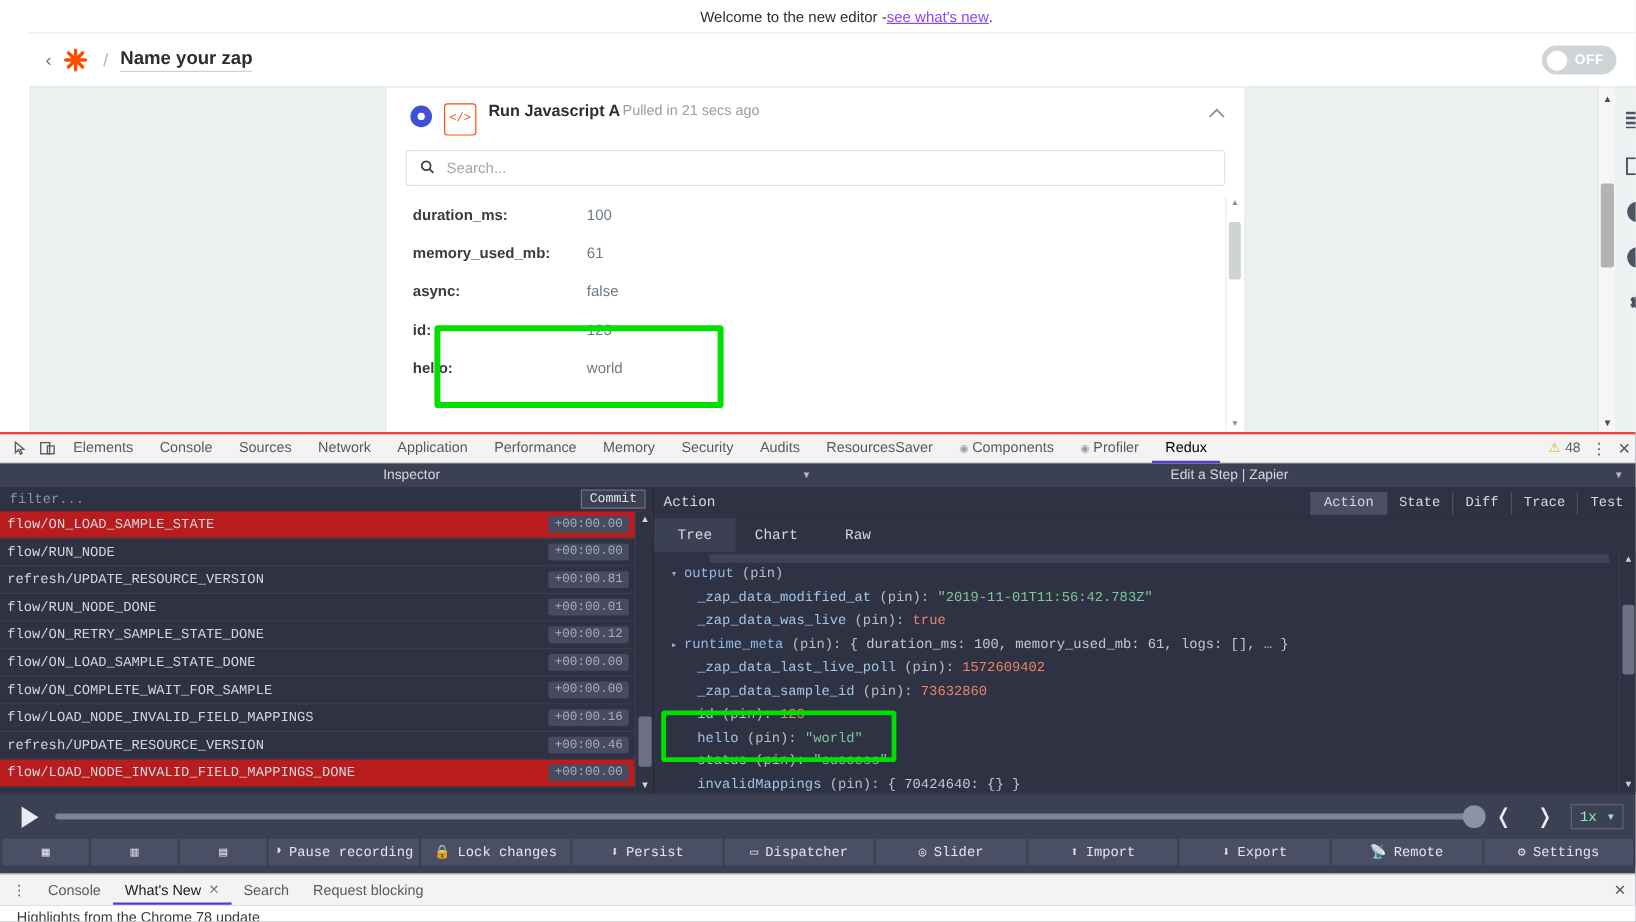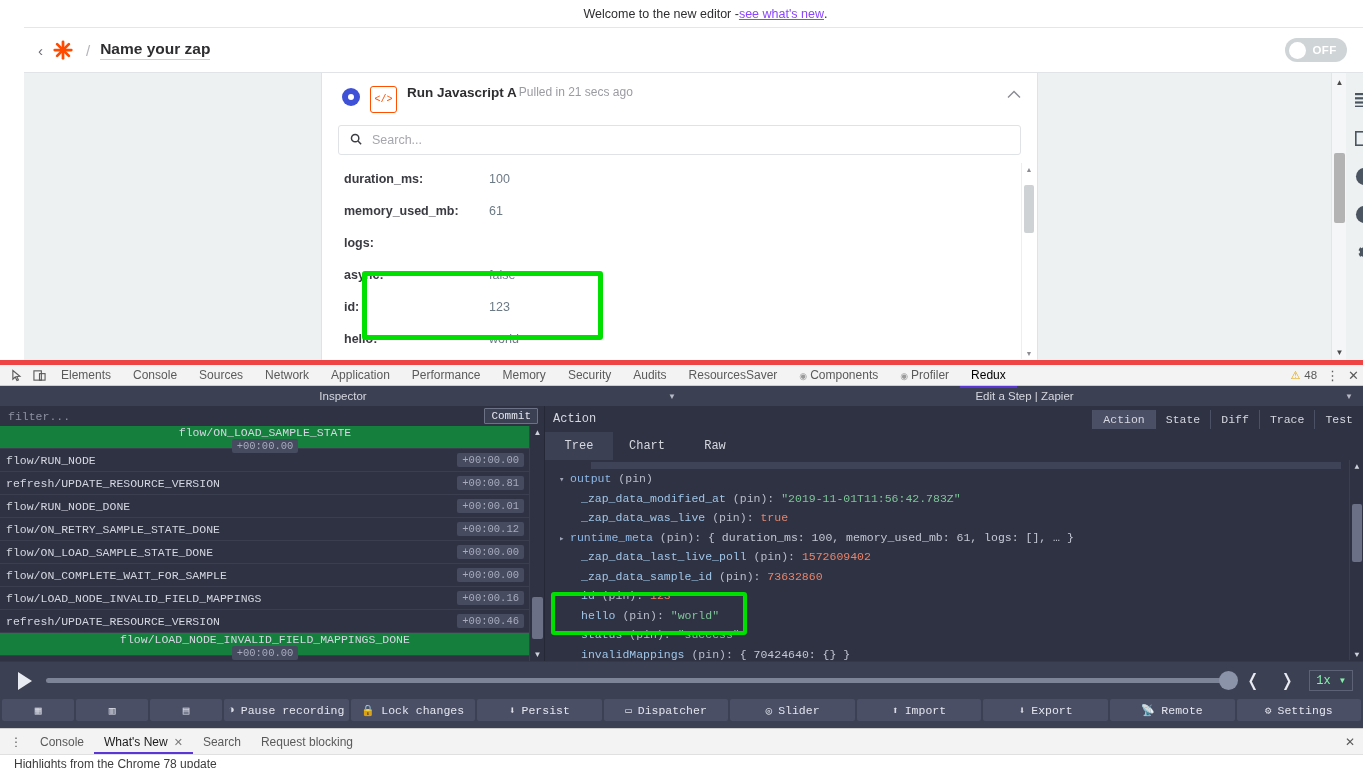--- a/index.html
+++ b/index.html
@@ -157,21 +157,21 @@
     position: absolute; left: 551px; top: 592px; width: 196px; height: 43px;
     border: 4px solid #00e000; border-radius: 3px; z-index: 40; pointer-events: none;
   }
 
   
   .devtools {
     position: absolute; left: 0; top: 360px; width: 1363px; height: 408px;
     background: #3c4053; font-family: "Liberation Sans", sans-serif;
   }
   .dt-tabbar {
-    height: 26px; background: #f3f3f3; border-top: 5px solid #ef4444;
+    height: 26px; background: #f3f3f3; border-top: 2px solid #ef4444;
     border-bottom: 1px solid #cdcdcd; display: flex; align-items: center;
     padding: 0 6px; gap: 0; position: relative;
   }
   .dt-tool-icon {
     width: 22px; height: 22px; display: flex; align-items: center;
     justify-content: center; color: #5a5a5a; cursor: pointer;
   }
   .dt-tab {
     padding: 0 11px; height: 25px; line-height: 25px; font-size: 12px;
     color: #5a5a5a; cursor: pointer; white-space: nowrap;
@@ -217,21 +217,21 @@
     font-family: "Liberation Mono", monospace; padding: 1px 6px;
     background: #3c4053; cursor: pointer; border-radius: 1px;
   }
   .rx-actions { position: relative; height: 235px; overflow: hidden; }
   .act-row {
     height: 23px; display: flex; align-items: center; justify-content: space-between;
     padding: 0 20px 0 6px; font-family: "Liberation Mono", monospace;
     font-size: 11.5px; color: #d3d6e0; cursor: pointer;
     border-bottom: 1px solid #3a3e4f;
   }
-  .act-row.alt { background: #15803d; flex-direction: column; }
+  .act-row.alt { background: #b91c1c; }
   .act-time {
     background: #474b60; color: #a7abbd; font-size: 10.5px;
     padding: 1px 5px; border-radius: 2px; font-family: "Liberation Mono", monospace;
   }
   .act-scroll {
     position: absolute; right: 0; top: 0; width: 15px; height: 235px;
     background: #2f3242; border-left: 1px solid #3a3e4f;
   }
   .act-scroll .au, .act-scroll .ad {
     position: absolute; left: 0; width: 15px; height: 13px;
@@ -421,24 +421,20 @@
 
         <div class="kv-wrap">
           <div class="kv-list" id="kv-list">
               <div class="kv-row">
                 <div class="kv-k">duration_ms:</div>
                 <div class="kv-v">100</div>
               </div>
               <div class="kv-row">
                 <div class="kv-k">memory_used_mb:</div>
                 <div class="kv-v">61</div>
-              </div>
-              <div class="kv-row">
-                <div class="kv-k">logs:</div>
-                <div class="kv-v"></div>
               </div>
               <div class="kv-row">
                 <div class="kv-k">async:</div>
                 <div class="kv-v">false</div>
               </div>
               <div class="kv-row">
                 <div class="kv-k">id:</div>
                 <div class="kv-v">123</div>
               </div>
               <div class="kv-row">

